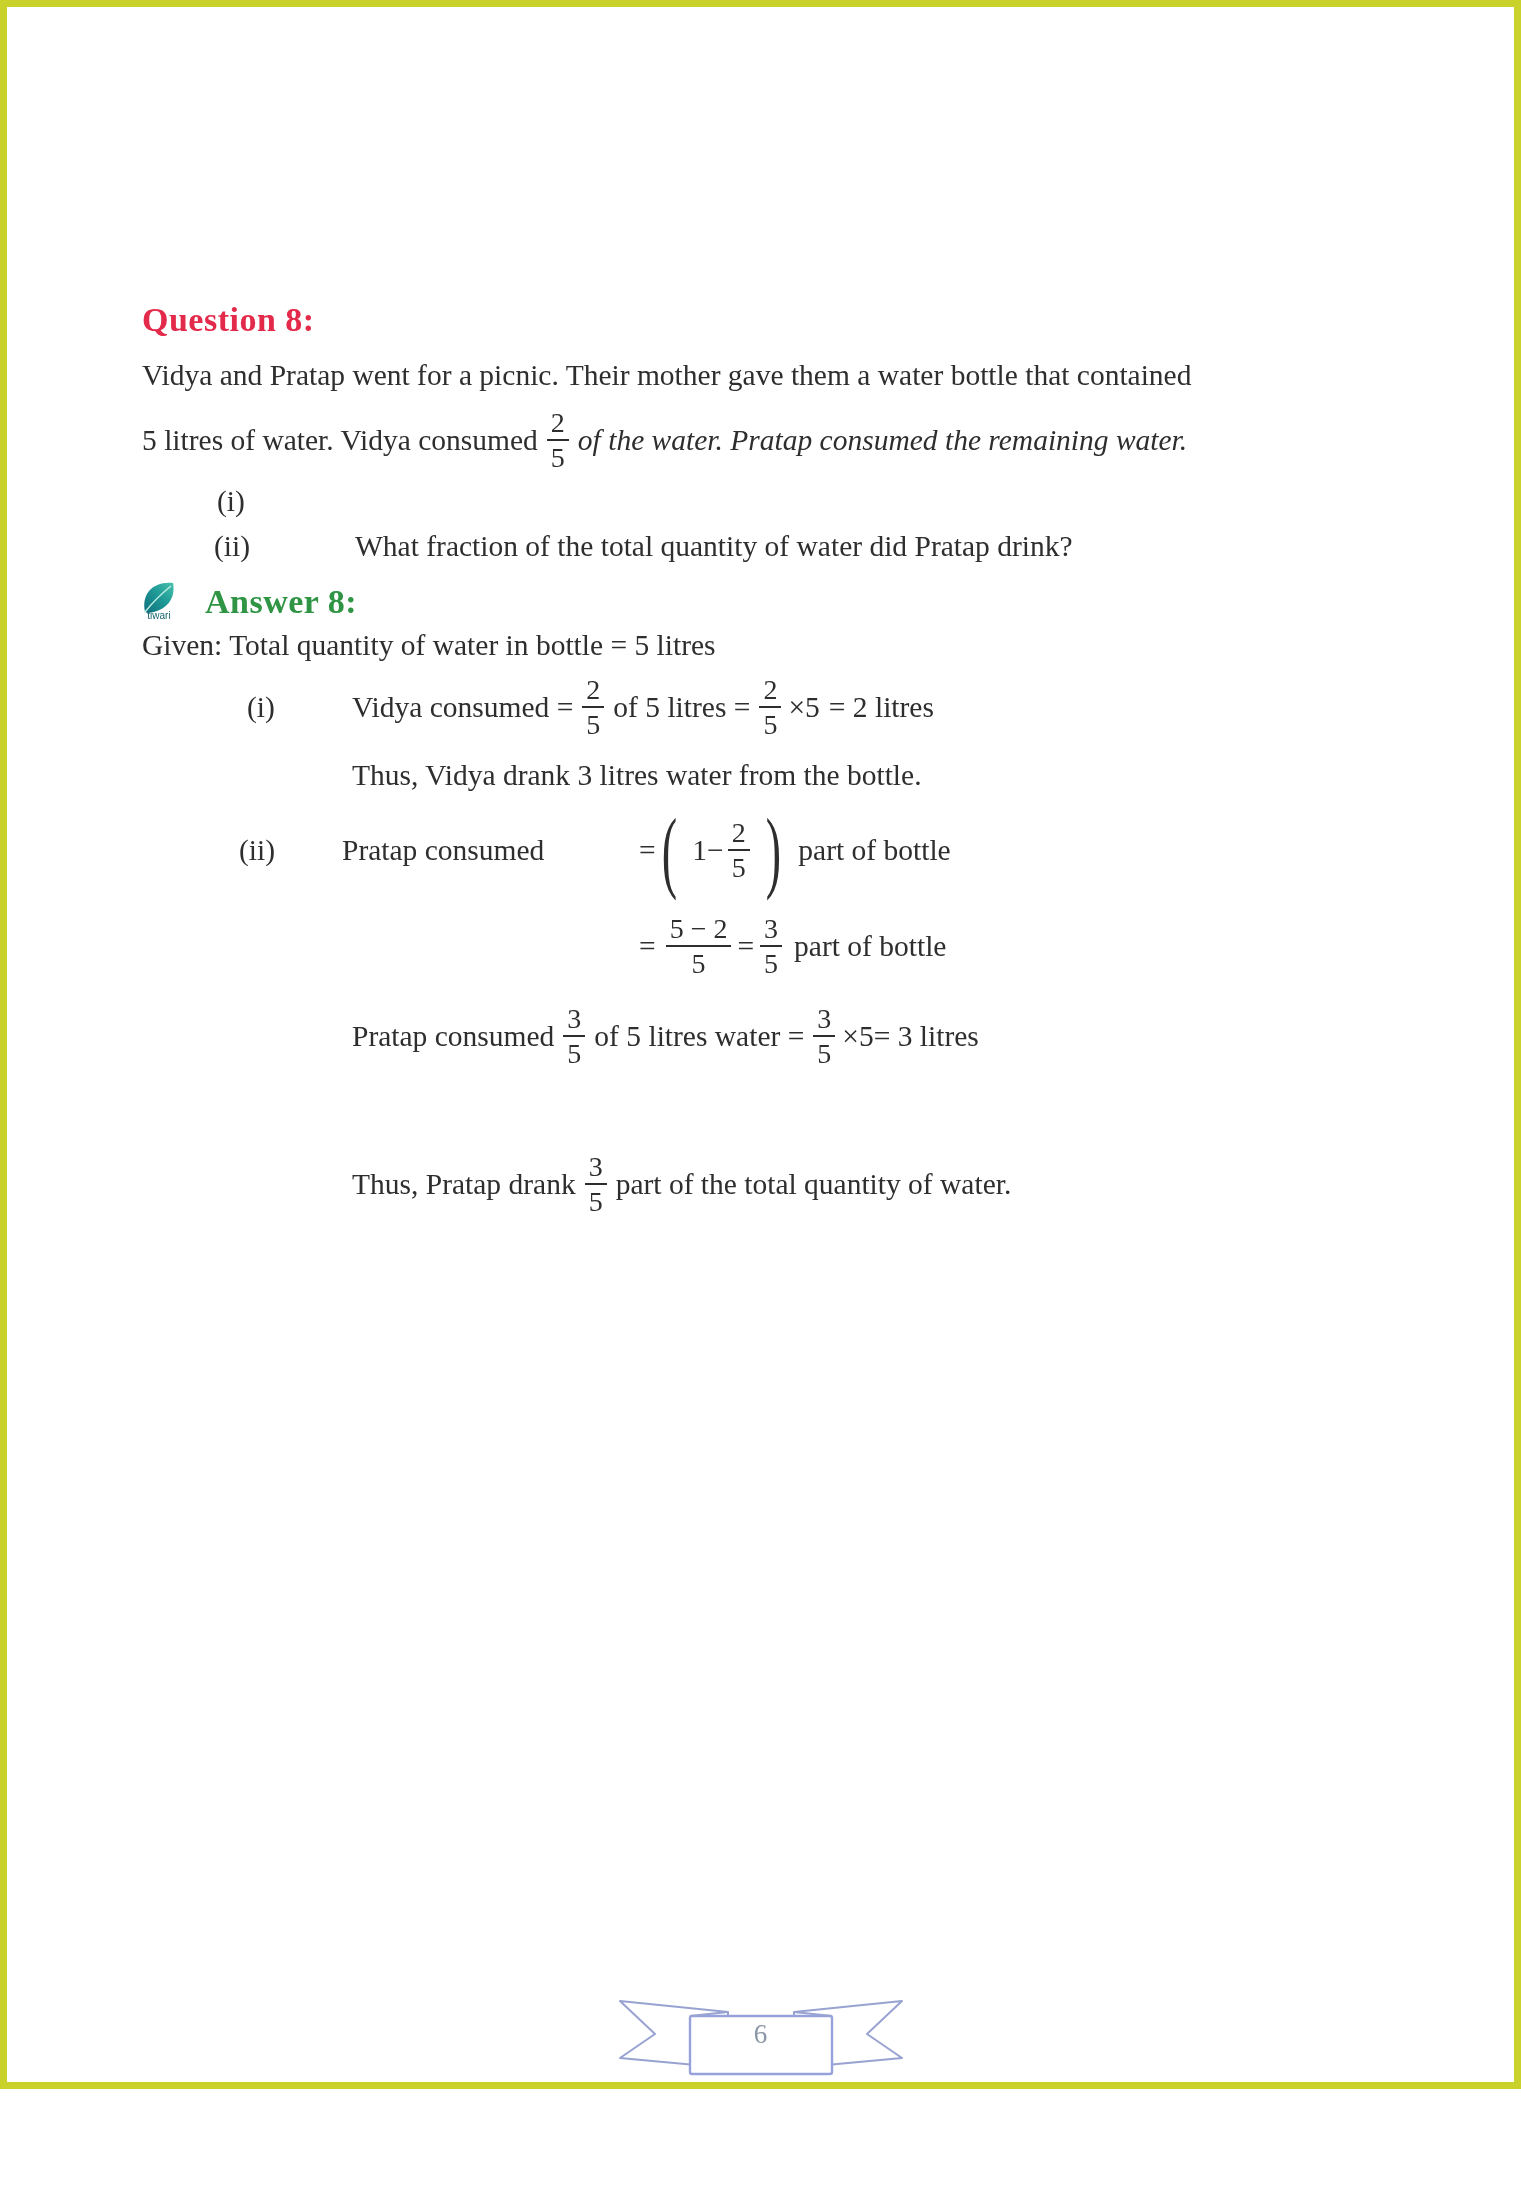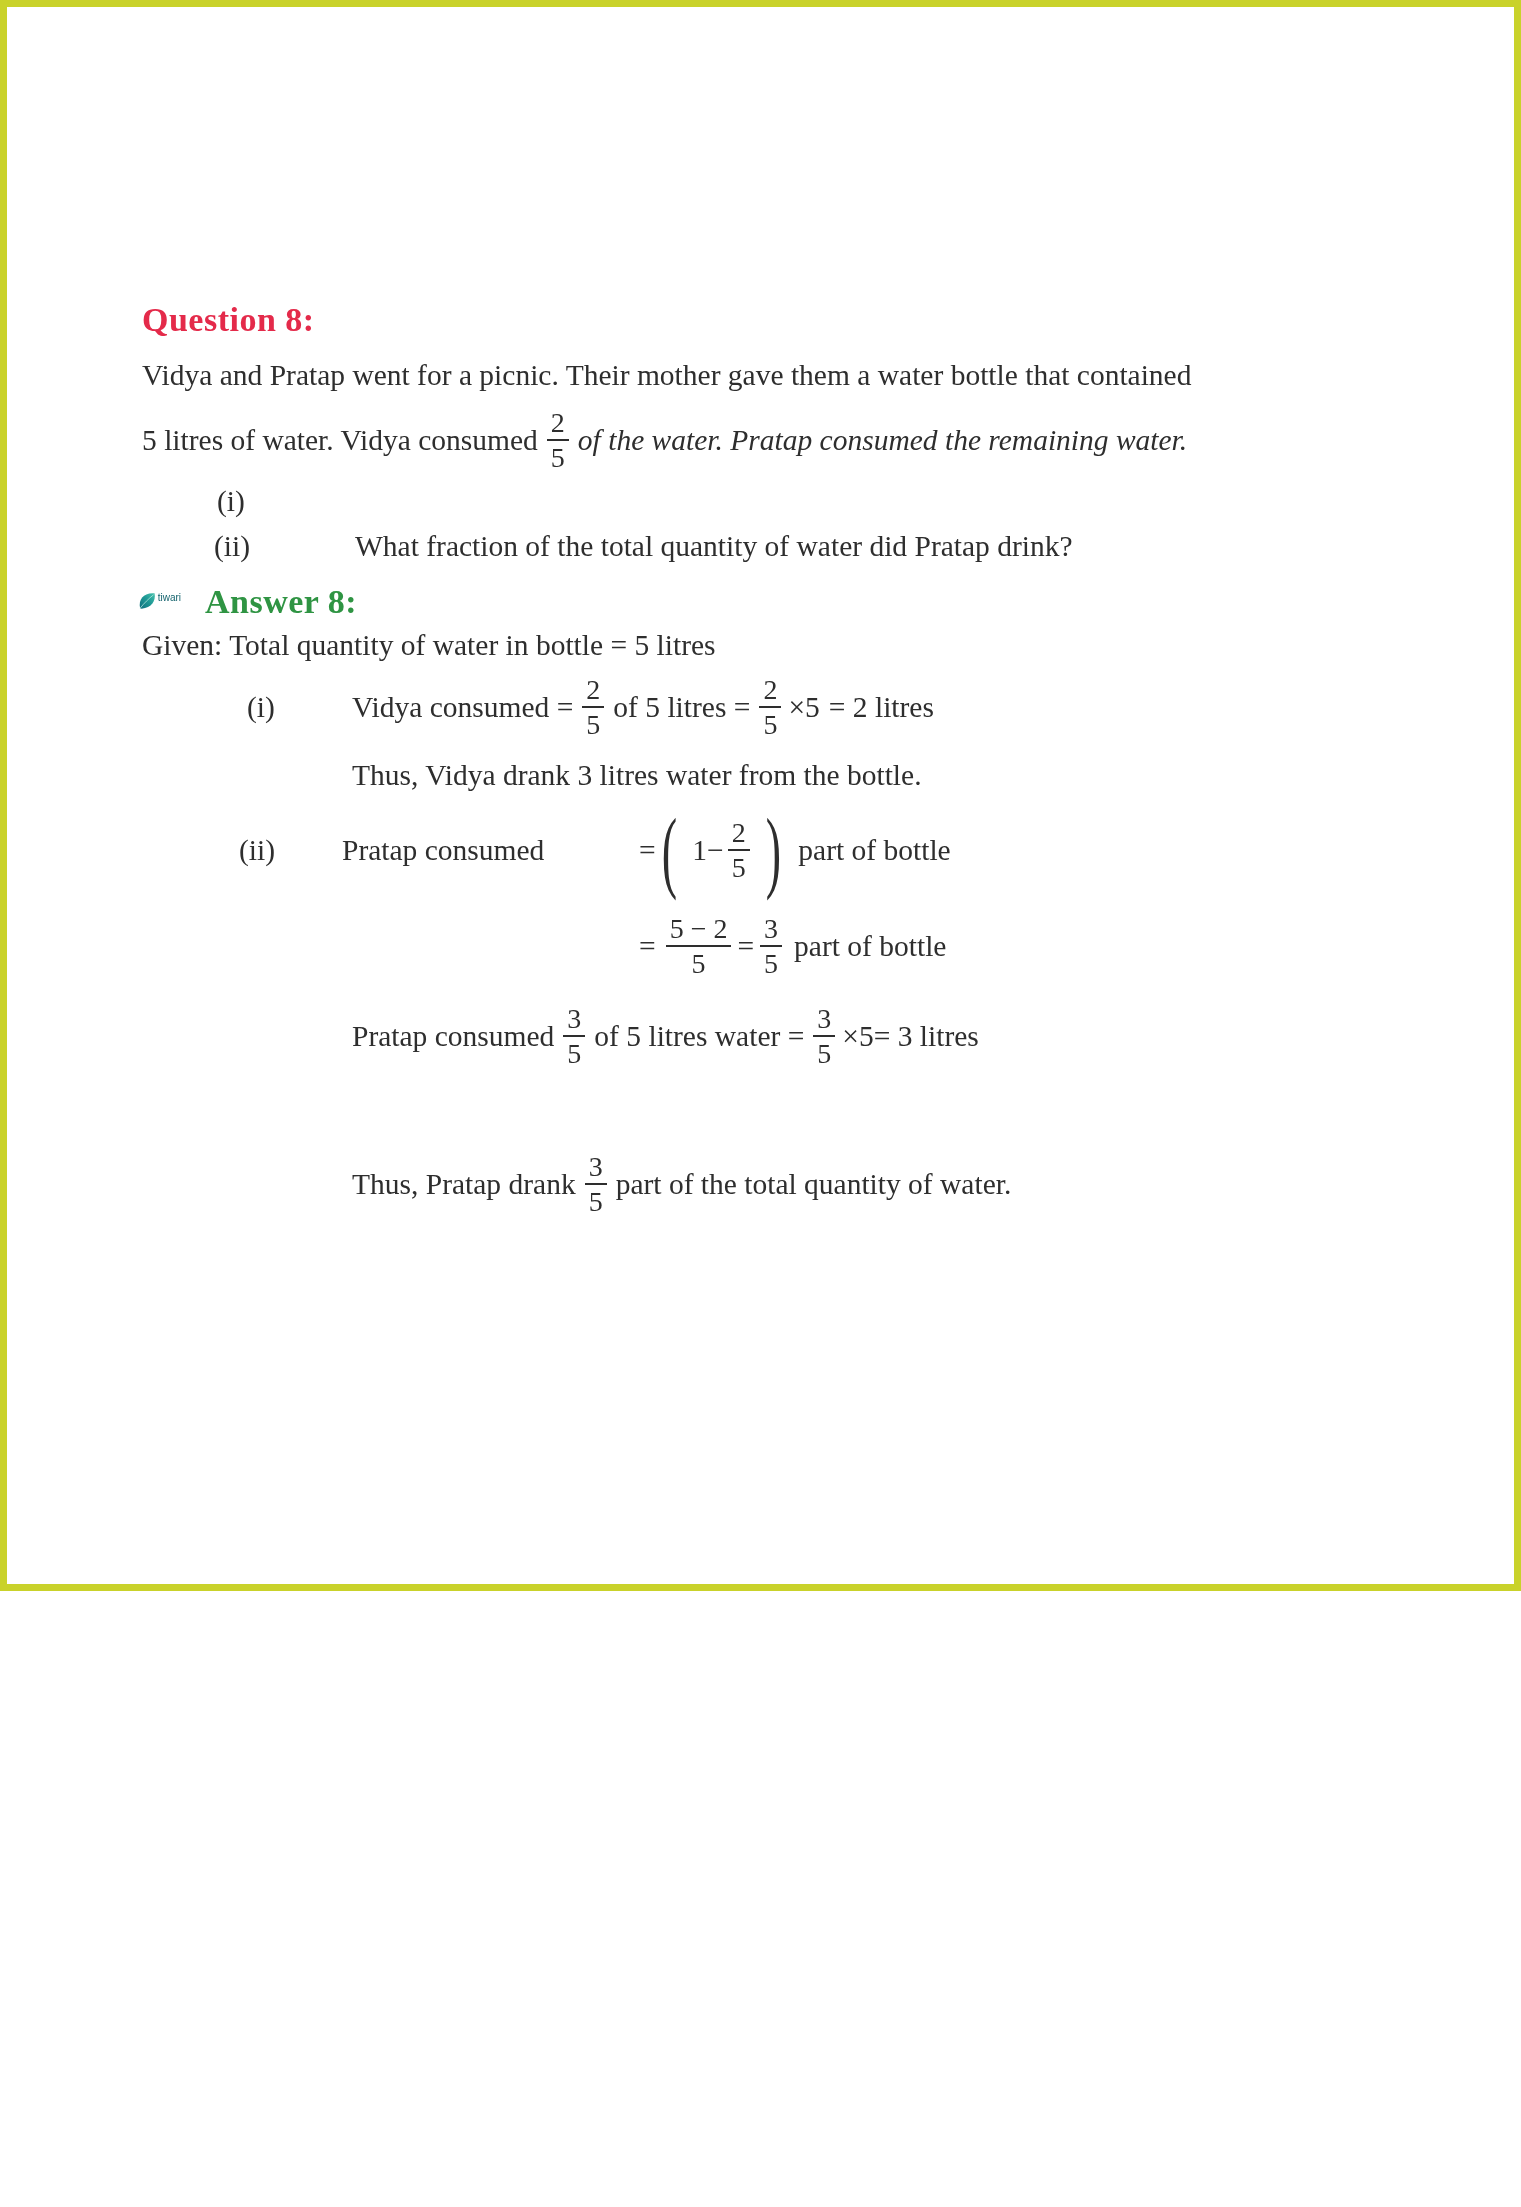--- a/index.html
+++ b/index.html
@@ -1,18 +1,18 @@
 <!DOCTYPE html>
 <html><head>
 <meta charset="utf-8">
 <style>
   html,body{margin:0;padding:0;background:#ffffff;}
   .page{
     position:relative;
-    width:1521px;height:1591px;
+    width:1521px;height:2089px;
     box-sizing:border-box;
     border:7px solid #c9d22a;
     background:#ffffff;
     font-family:"Liberation Serif","DejaVu Serif",serif;
     color:#2e2e2e;
     overflow:hidden;
   }
   .abs{position:absolute;white-space:nowrap;}
   .q-heading{
     left:135px;top:294px;
@@ -29,21 +29,21 @@
   .qitem-text{font-size:29.5px;}
   .qi-m{left:210px;top:478px;}
   .qi-t{left:348px;top:478px;}
   .qii-m{left:207px;top:523px;}
   .qii-t{left:348px;top:523px;}
   .ans-heading-row{left:130px;top:562px;display:flex;align-items:flex-end;height:52px;}
   .a-heading{
     font-size:34px;font-weight:bold;color:#2f9443;
     margin-left:24px;letter-spacing:.5px;
   }
-  .logo{position:relative;display:inline-flex;flex-direction:row;align-items:center;width:44px;}
+  .logo{position:relative;display:inline-flex;flex-direction:column;align-items:center;width:44px;}
   .logo-word{
     font-family:"Liberation Sans",sans-serif;
     font-size:10px;color:#15646e;line-height:1;margin-top:-7px;
   }
   .given{left:135px;top:622px;}
   .marker{font-size:29.5px;flex:0 0 auto;}
   .eq-i{left:240px;top:656px;height:88px;}
   .eq-i .marker{width:105px;}
   .seg{flex:0 0 auto;}
   .gap{margin:0 9px;}

